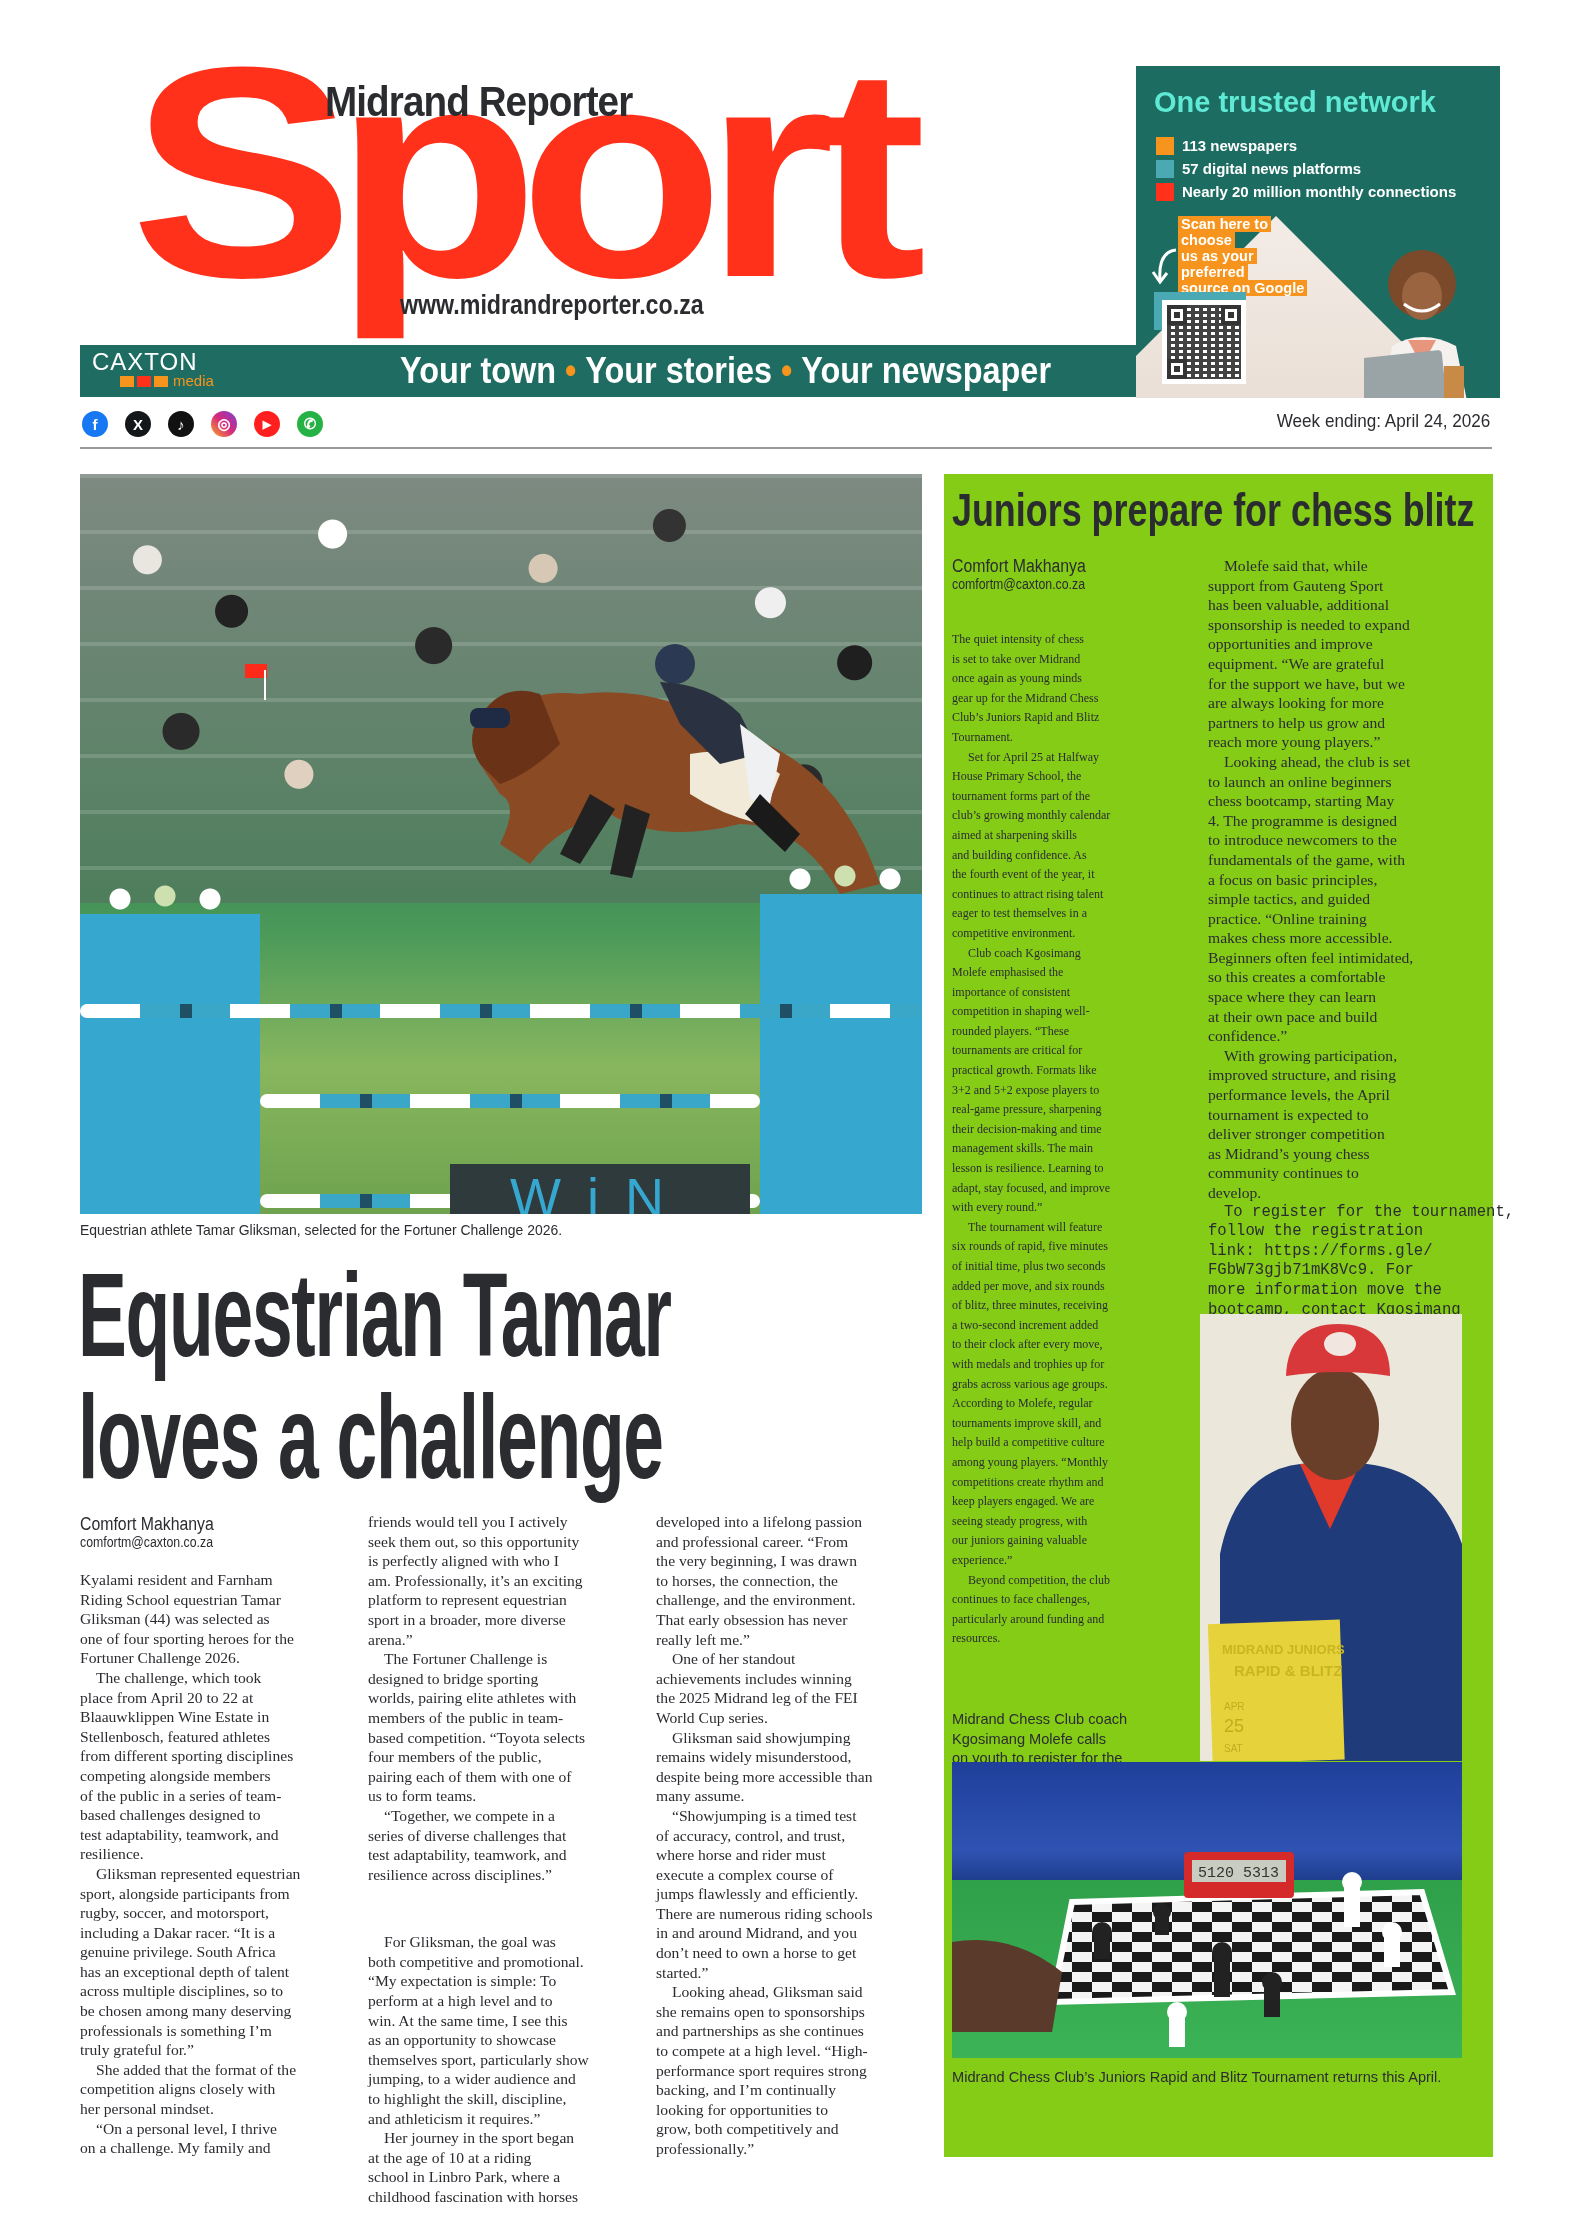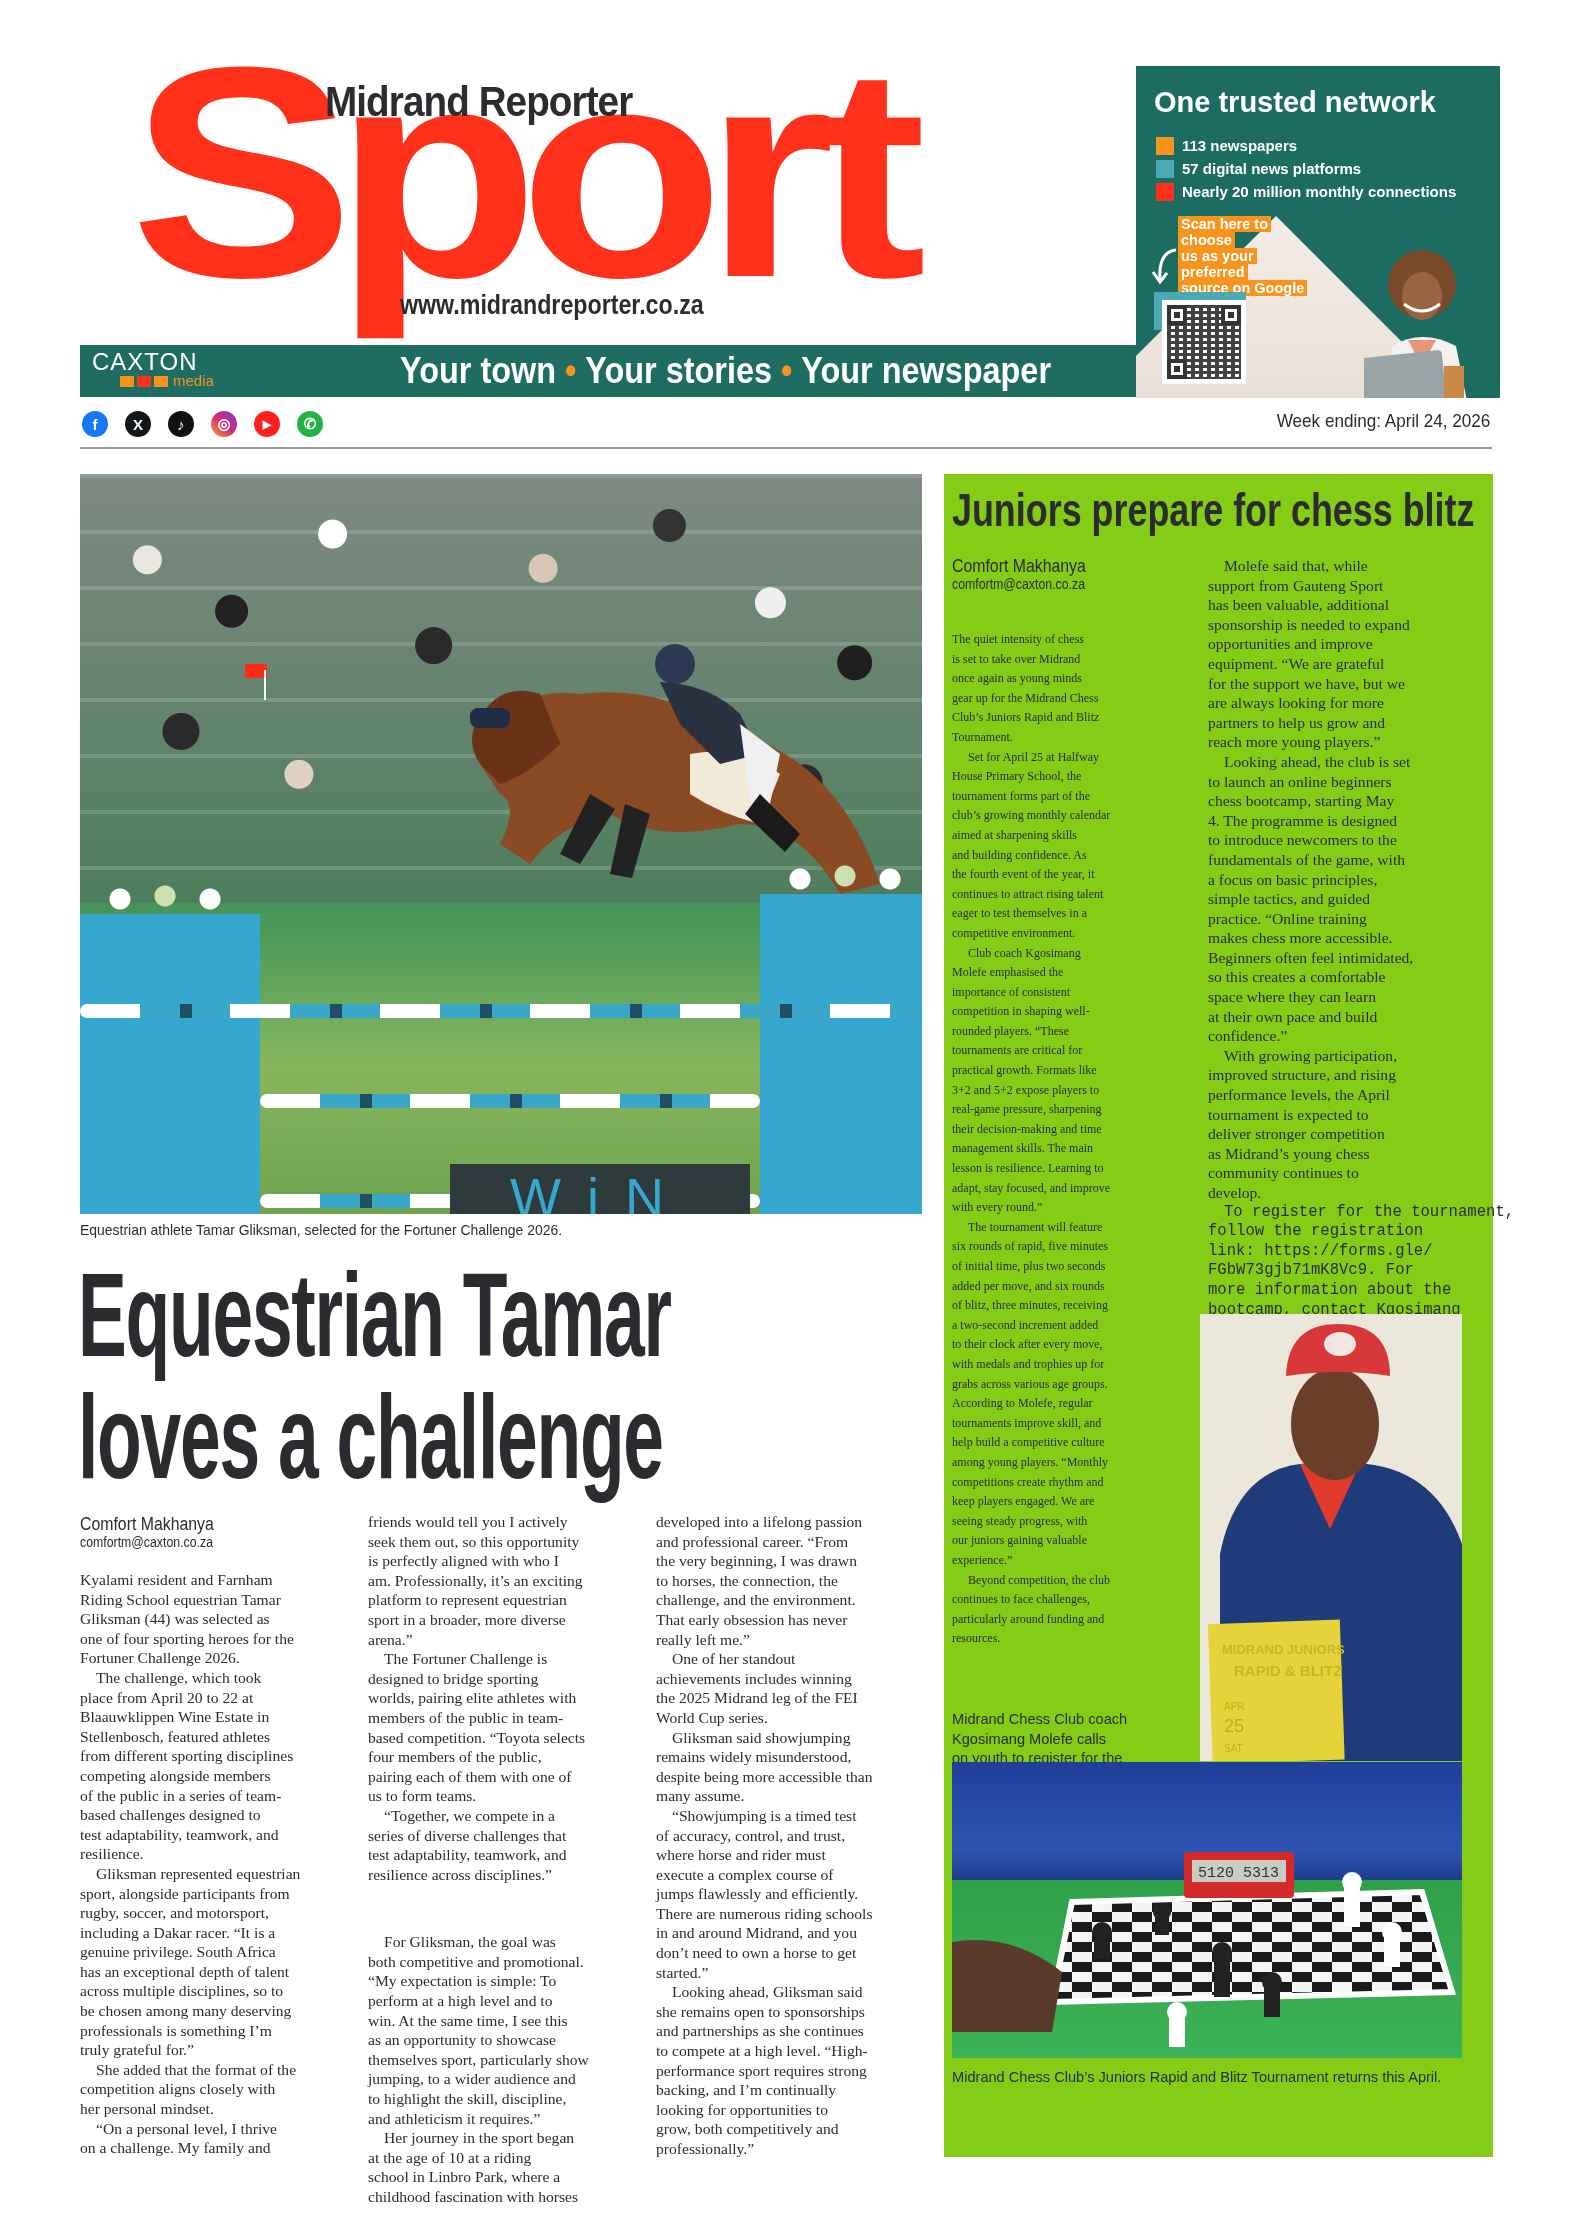--- a/index.html
+++ b/index.html
@@ -42,21 +42,21 @@
     font-family: "Liberation Sans", sans-serif; font-weight: 700; font-size: 36px;
     color: #fff; white-space: nowrap; transform: scaleX(0.9); transform-origin: left top;
   }
   .tagline .dot { color: #f7941d; margin: 0 10px; }
 
   
   .ad {
     position: absolute; left: 1136px; top: 66px; width: 364px; height: 332px;
     background: #1d6c62; overflow: hidden;
   }
-  .ad-title { position: absolute; left: 18px; top: 20px; color: #ffffff; font-family: "Liberation Sans", sans-serif; font-weight: 700; font-size: 29px; }
+  .ad-title { position: absolute; left: 18px; top: 20px; color: #5eead4; font-family: "Liberation Sans", sans-serif; font-weight: 700; font-size: 29px; }
   .ad-list { position: absolute; left: 20px; top: 68px; }
   .ad-item { display: flex; align-items: center; gap: 8px; height: 23px; color: #fff; font-family: "Liberation Sans", sans-serif; font-weight: 700; font-size: 15px; }
   .ad-item .sw { width: 18px; height: 18px; }
   .ad-cta {
     position: absolute; left: 42px; top: 150px; width: 130px;
     font-family: "Liberation Sans", sans-serif; font-weight: 700; font-size: 14.5px; line-height: 16px; color: #fff;
   }
   .ad-cta span { background: #f7941d; padding: 0 3px; box-decoration-break: clone; -webkit-box-decoration-break: clone; }
   .ad-arrow { position: absolute; left: 14px; top: 180px; width: 30px; height: 40px; }
   .qr-back { position: absolute; left: 18px; top: 226px; width: 92px; height: 38px; background: #4aa9b2; }
@@ -529,21 +529,21 @@
         <span class="line">deliver stronger competition</span>
         <span class="line">as Midrand’s young chess</span>
         <span class="line">community continues to</span>
         <span class="line">develop.</span>
       </p>
       <p style="text-indent: 0px; font-family: Liberation Mono, monospace;">
         <span class="line" style="padding-left: 16px;">To register for the tournament,</span>
         <span class="line">follow the registration</span>
         <span class="line">link: https://forms.gle/</span>
         <span class="line">FGbW73gjb71mK8Vc9. For</span>
-        <span class="line">more information about the</span>
+        <span class="line">more information move the</span>
         <span class="line">bootcamp, contact Kgosimang</span>
         <span class="line">Molefe on 073 494 3478.</span>
       </p>
     </div>
 
   <div class="coach-photo">
     <svg viewBox="0 0 262 447" width="262" height="447">
       <path d="M20 447 L20 240 Q40 140 130 150 Q230 140 262 230 L262 447 Z" fill="#1f3b7a"></path>
       <path d="M100 150 L130 215 L160 150 Z" fill="#e23a2a"></path>
       <ellipse cx="135" cy="110" rx="44" ry="56" fill="#6a3f2a"></ellipse>

